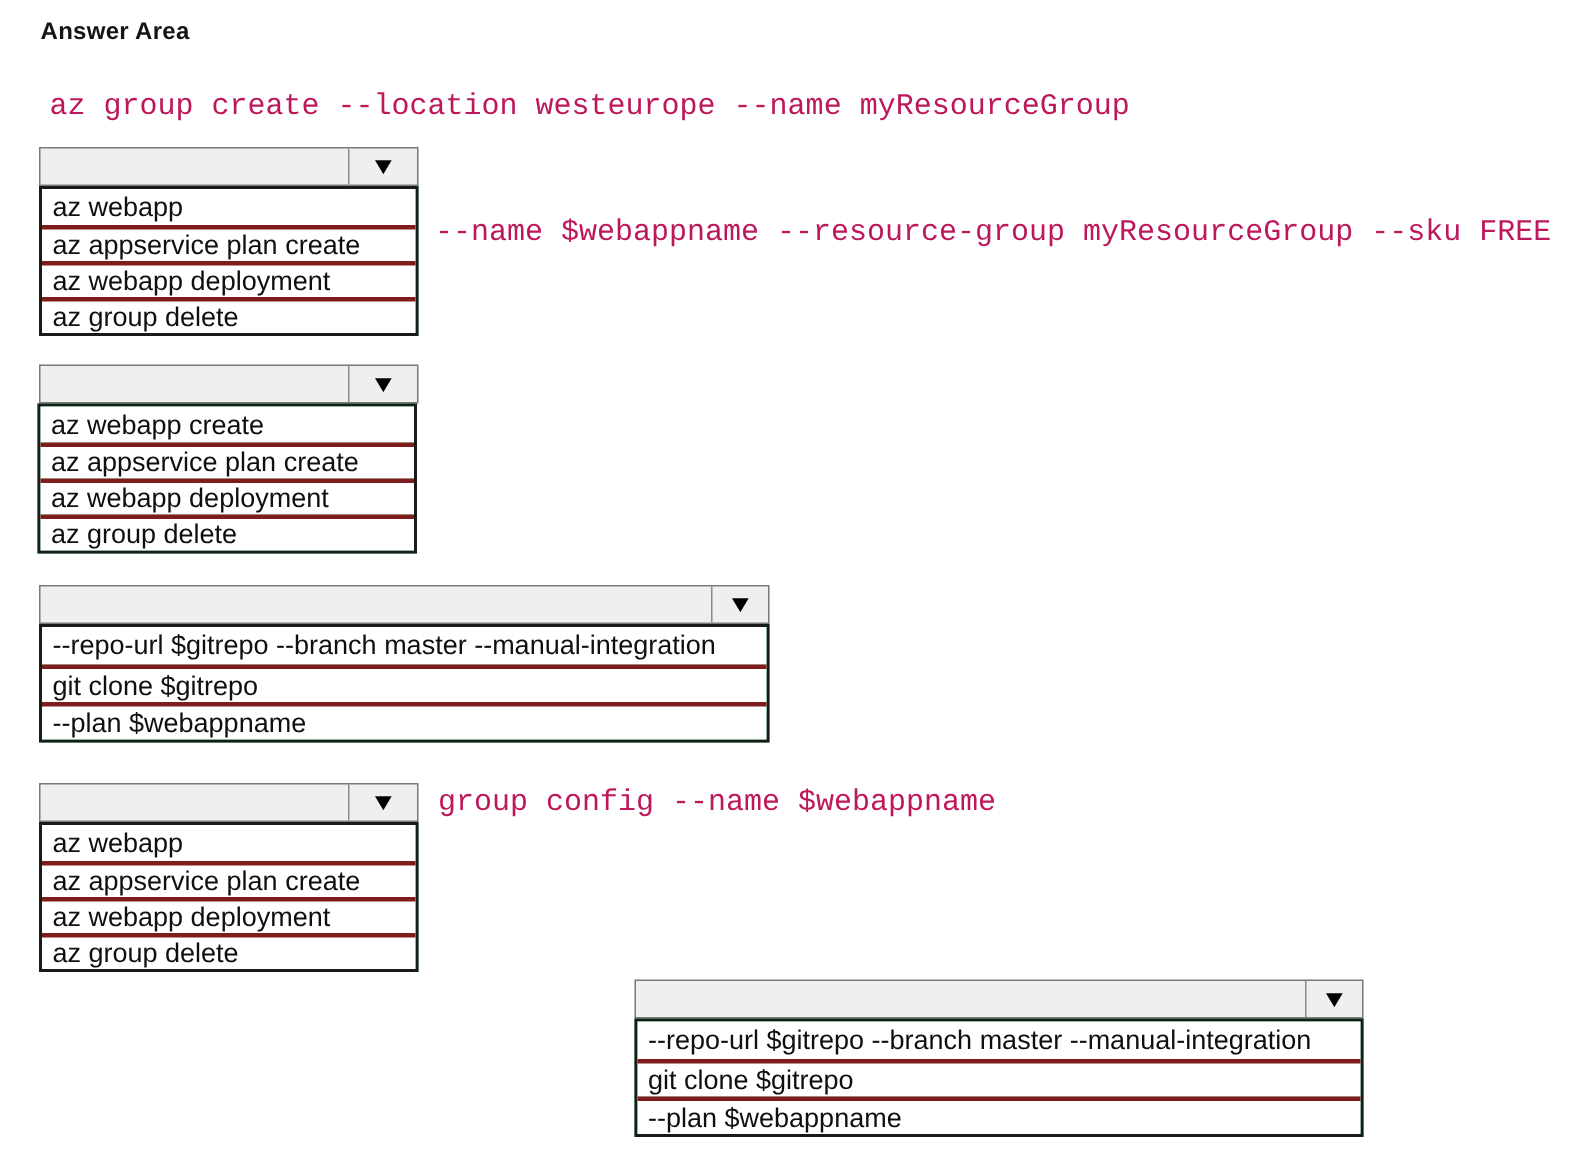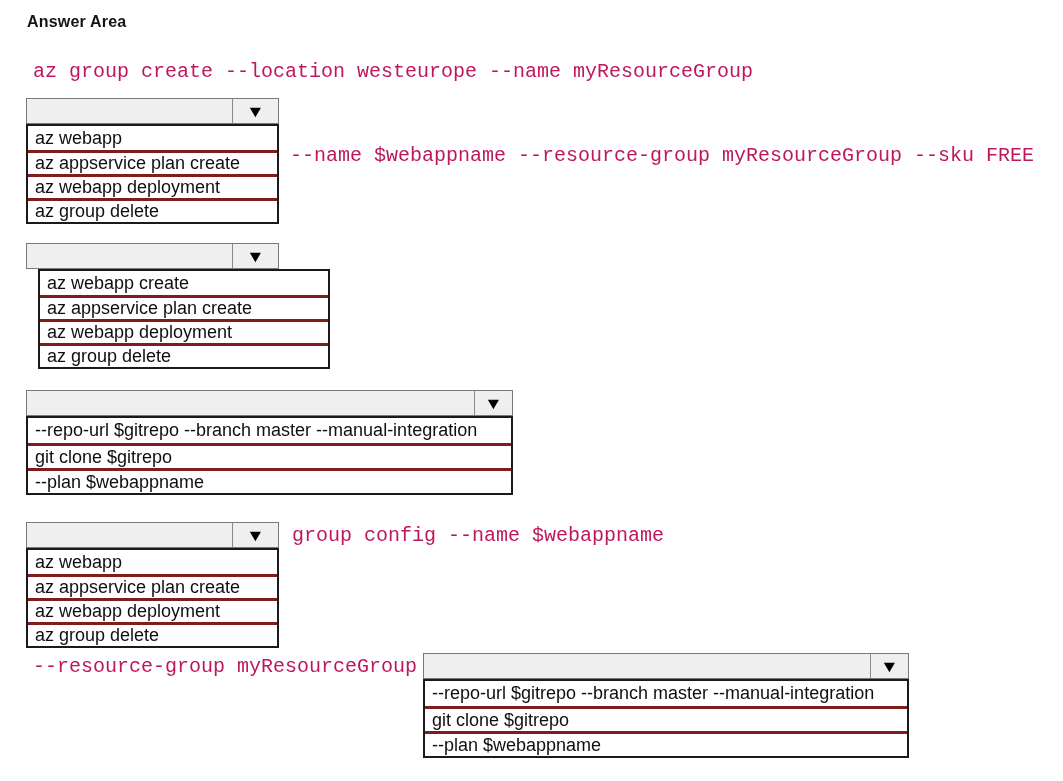--- a/index.html
+++ b/index.html
@@ -113,21 +113,21 @@
     <div class="dd-item">az webapp deployment</div>
     <div class="dd-item">az group delete</div>
   </div>
 
   <div class="dd-select" style="left:26px; top:243px; width:253px;">
     <div class="dd-value"></div>
     <div class="dd-arrow-box narrow">
       <span class="dd-arrow">▼</span>
     </div>
   </div>
-  <div class="dd-list" style="left:38px; top:269px; width:292px;">
+  <div class="dd-list" style="left:25px; top:269px; width:253px;">
     <div class="dd-item">az webapp create</div>
     <div class="dd-item">az appservice plan create</div>
     <div class="dd-item">az webapp deployment</div>
     <div class="dd-item">az group delete</div>
   </div>
 
   <div class="dd-select" style="left:26px; top:390px; width:487px;">
     <div class="dd-value"></div>
     <div class="dd-arrow-box wide">
       <span class="dd-arrow">▼</span>
@@ -146,21 +146,20 @@
     </div>
   </div>
   <div class="side-text code" style="left:292px; top:522px;">group config --name $webappname</div>
   <div class="dd-list" style="left:26px; top:548px; width:253px;">
     <div class="dd-item">az webapp</div>
     <div class="dd-item">az appservice plan create</div>
     <div class="dd-item">az webapp deployment</div>
     <div class="dd-item">az group delete</div>
   </div>
 
-  <div class="side-text code" style="left:33px; top:653px;">--resource-group myResourceGroup</div>
   <div class="dd-select" style="left:423px; top:653px; width:486px;">
     <div class="dd-value"></div>
     <div class="dd-arrow-box wide">
       <span class="dd-arrow">▼</span>
     </div>
   </div>
   <div class="dd-list tall" style="left:423px; top:679px; width:486px;">
     <div class="dd-item">--repo-url $gitrepo --branch master --manual-integration</div>
     <div class="dd-item">git clone $gitrepo</div>
     <div class="dd-item">--plan $webappname</div>

